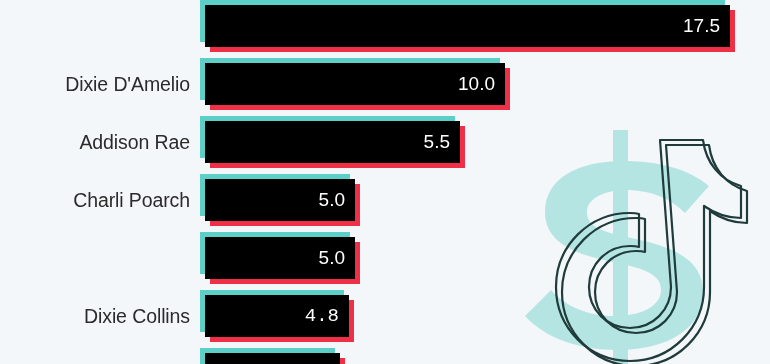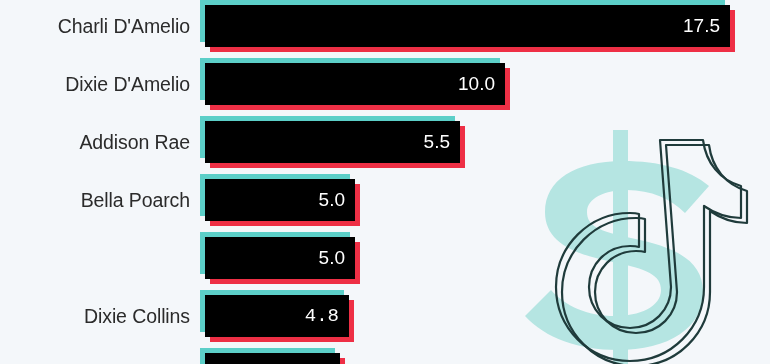--- a/index.html
+++ b/index.html
@@ -157,21 +157,20 @@
                C 32 167, 50 185, 73 185
                C 96 185, 114 167, 114 144
                Z" transform="translate(62,13)"></path>
     </g>
   </svg>
 </div>
 
 <div id="chart">
 
   <div class="row" style="top:5px;">
-    <div class="cat-label">Charli D'Amelio</div>
     <div class="bar-stack" style="width:525px;">
       <div class="layer-cyan" style="width:525px;"></div>
       <div class="layer-red" style="width:525px;"></div>
       <div class="layer-black" style="width:525px;">
         <div class="bar-value">17.5</div>
       </div>
     </div>
   </div>
 
   <div class="row" style="top:63px;">
@@ -190,21 +189,21 @@
     <div class="bar-stack" style="width:255px;">
       <div class="layer-cyan" style="width:255px;"></div>
       <div class="layer-red" style="width:255px;"></div>
       <div class="layer-black" style="width:255px;">
         <div class="bar-value">5.5</div>
       </div>
     </div>
   </div>
 
   <div class="row" style="top:179px;">
-    <div class="cat-label">Bella Poarch</div>
+    <div class="cat-label">Charli Poarch</div>
     <div class="bar-stack" style="width:150px;">
       <div class="layer-cyan" style="width:150px;"></div>
       <div class="layer-red" style="width:150px;"></div>
       <div class="layer-black" style="width:150px;">
         <div class="bar-value">5.0</div>
       </div>
     </div>
   </div>
 
   <div class="row" style="top:237px;">

